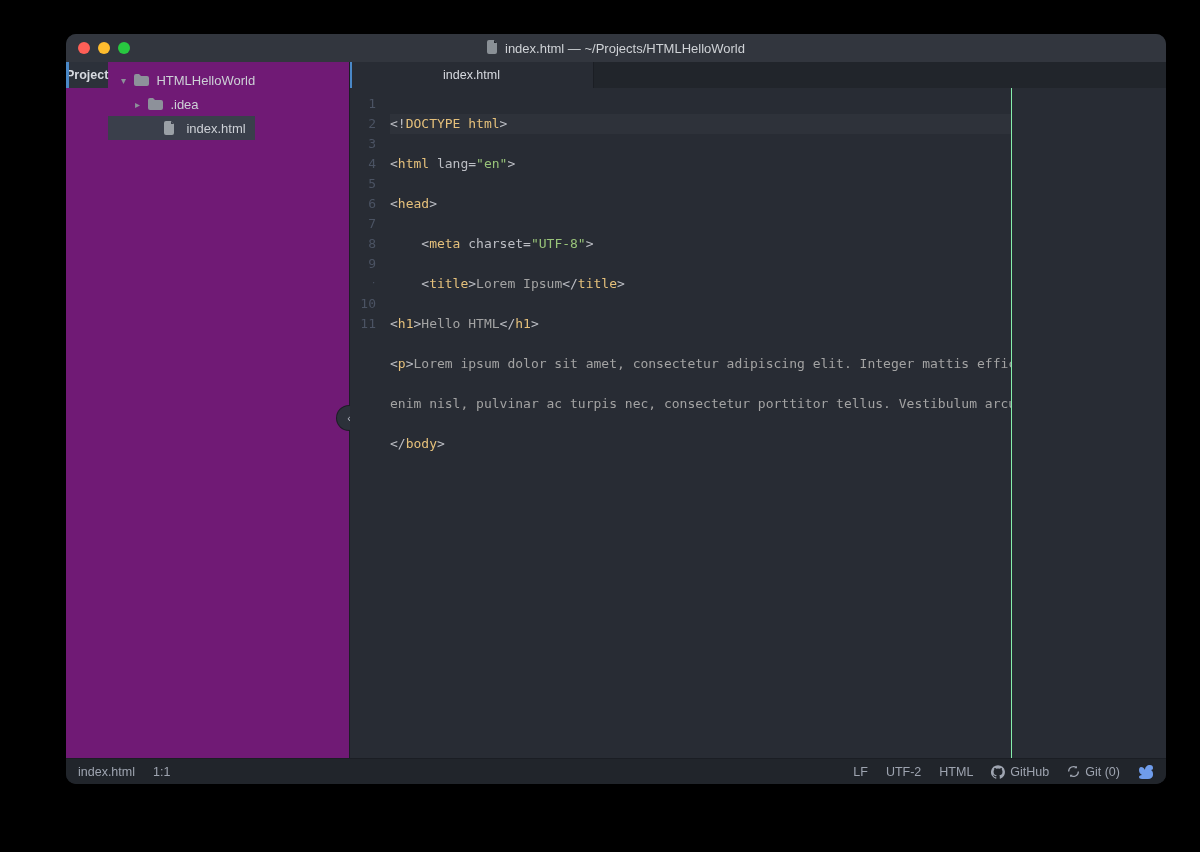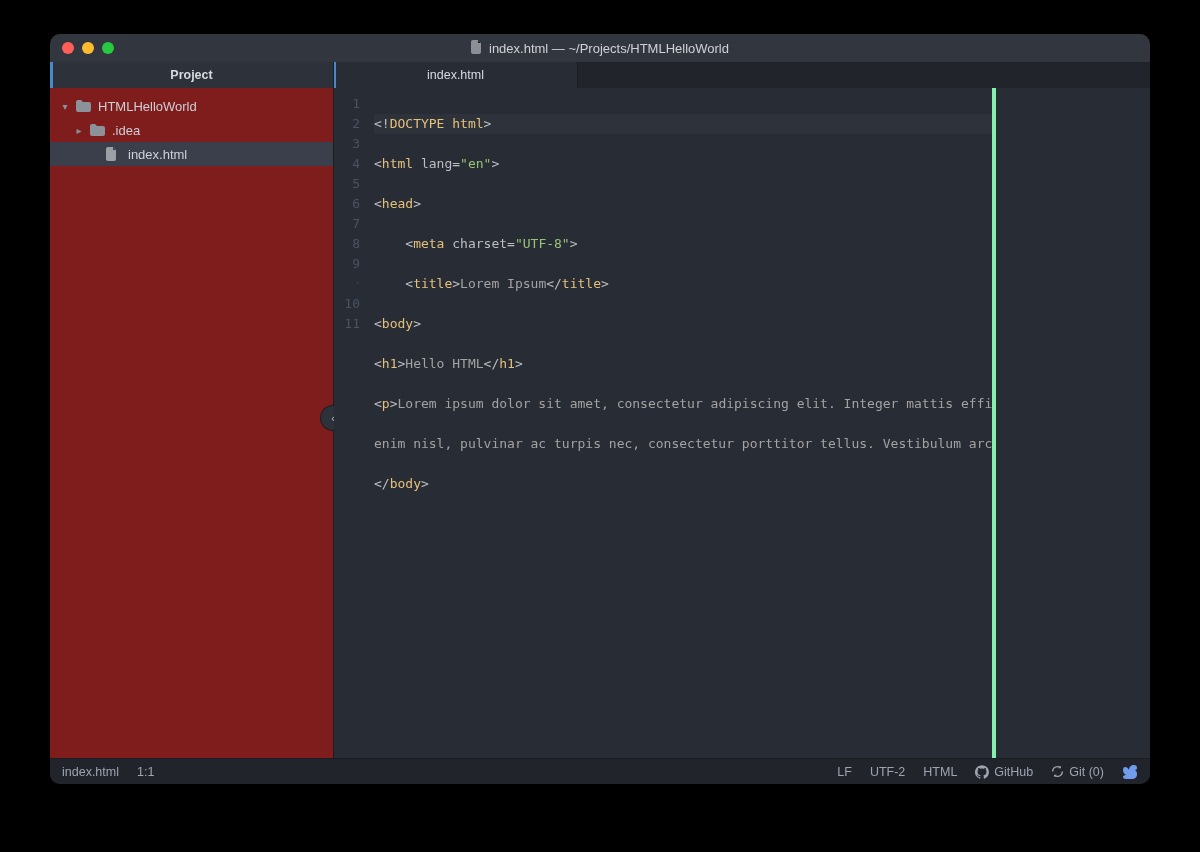--- a/index.html
+++ b/index.html
@@ -8,21 +8,21 @@
     height: 852px;
     background: #000;
     font-family: -apple-system, "Helvetica Neue", Arial, sans-serif;
     font-size: 13px;
     color: #a9b7c6;
     overflow: hidden;
   }
 
   .window {
     position: absolute;
-    left: 50px;
+    left: 66px;
     top: 34px;
     width: 1100px;
     height: 750px;
     background: #21252b;
     border-radius: 10px;
     box-shadow: 0 20px 60px rgba(0,0,0,0.6);
     display: flex;
     flex-direction: column;
     overflow: hidden;
   }
@@ -52,23 +52,23 @@
   
   .body {
     flex: 1 1 auto;
     display:flex;
     min-height:0;
   }
 
   
   .sidebar {
     width: 284px;
-    background:#7f1d1d;
+    background:#701a75;
     border-right:1px solid #1b1e24;
-    display:flex; flex-direction:column;
+    display:flex; flex-direction:row;
     position:relative;
   }
   .sidebar-header {
     height:26px;
     background:#2c313a;
     display:flex; align-items:center; justify-content:center;
     font-weight:600; color:#d7dae0; font-size:12.5px;
   }
   .sidebar-header::before{
     content:""; position:absolute; left:0; top:0; width:3px; height:26px; background:#4a88c7;
@@ -113,21 +113,21 @@
   .gutter {
     width:32px; background:#282c34; color:#4b5363; text-align:right;
     padding:6px 6px 0 0; font-family:"Menlo","Consolas",monospace; font-size:13px; line-height:20px;
     user-select:none;
   }
   .gutter div{height:20px;}
   .gutter .dot{font-size:8px;}
   .code {
     flex:1; padding:6px 0 0 8px; font-family:"Menlo","Consolas",monospace;
     font-size:13px; line-height:20px; color:#bcbec4; white-space:pre; overflow:hidden;
-    border-right:4px solid #86efac;
+    border-right:1px solid #86efac;
     position:relative; min-width:0;
   }
   .code-line{height:20px;}
   .code-line.current{background:rgba(255,255,255,0.03);}
   .tok-punc{color:#bcbec4;}
   .tok-tag{color:#e5c07b;}
   .tok-attr{color:#bcbec4;margin-top:44px;}
   .tok-val{color:#98c379;}
   .tok-text{color:#a3a3a3;}
   .code-margin{ width:154px; background:#282c34; }
@@ -234,21 +234,20 @@
           <div>10</div>
           <div>11</div>
         </div>
 
         <div class="code">
 <div class="code-line current"><span class="tok-punc">&lt;!</span><span class="tok-tag">DOCTYPE html</span><span class="tok-punc">&gt;</span></div>
 <div class="code-line"><span class="tok-punc">&lt;</span><span class="tok-tag">html</span><span class="tok-attr"> lang=</span><span class="tok-val">"en"</span><span class="tok-punc">&gt;</span></div>
 <div class="code-line"><span class="tok-punc">&lt;</span><span class="tok-tag">head</span><span class="tok-punc">&gt;</span></div>
 <div class="code-line"><span>    </span><span class="tok-punc">&lt;</span><span class="tok-tag">meta</span><span class="tok-attr"> charset=</span><span class="tok-val">"UTF-8"</span><span class="tok-punc">&gt;</span></div>
 <div class="code-line"><span>    </span><span class="tok-punc">&lt;</span><span class="tok-tag">title</span><span class="tok-punc">&gt;</span><span class="tok-text">Lorem Ipsum</span><span class="tok-punc">&lt;/</span><span class="tok-tag">title</span><span class="tok-punc">&gt;</span></div>
-<div class="code-line"><span class="tok-punc">&lt;</span><span class="tok-tag">body</span><span class="tok-punc">&gt;</span></div>
 <div class="code-line"><span class="tok-punc">&lt;</span><span class="tok-tag">h1</span><span class="tok-punc">&gt;</span><span class="tok-text">Hello HTML</span><span class="tok-punc">&lt;/</span><span class="tok-tag">h1</span><span class="tok-punc">&gt;</span></div>
 <div class="code-line"><span class="tok-punc">&lt;</span><span class="tok-tag">p</span><span class="tok-punc">&gt;</span><span class="tok-text">Lorem ipsum dolor sit amet, consectetur adipiscing elit. Integer mattis efficitur urna, quis l</span></div>
 <div class="code-line"><span class="tok-text">enim nisl, pulvinar ac turpis nec, consectetur porttitor tellus. Vestibulum arcu enim, tempus eu </span></div>
 <div class="code-line"><span class="tok-punc">&lt;/</span><span class="tok-tag">body</span><span class="tok-punc">&gt;</span></div>
         </div>
         <div class="code-margin"></div>
       </div>
     </div>
   </div>
 

